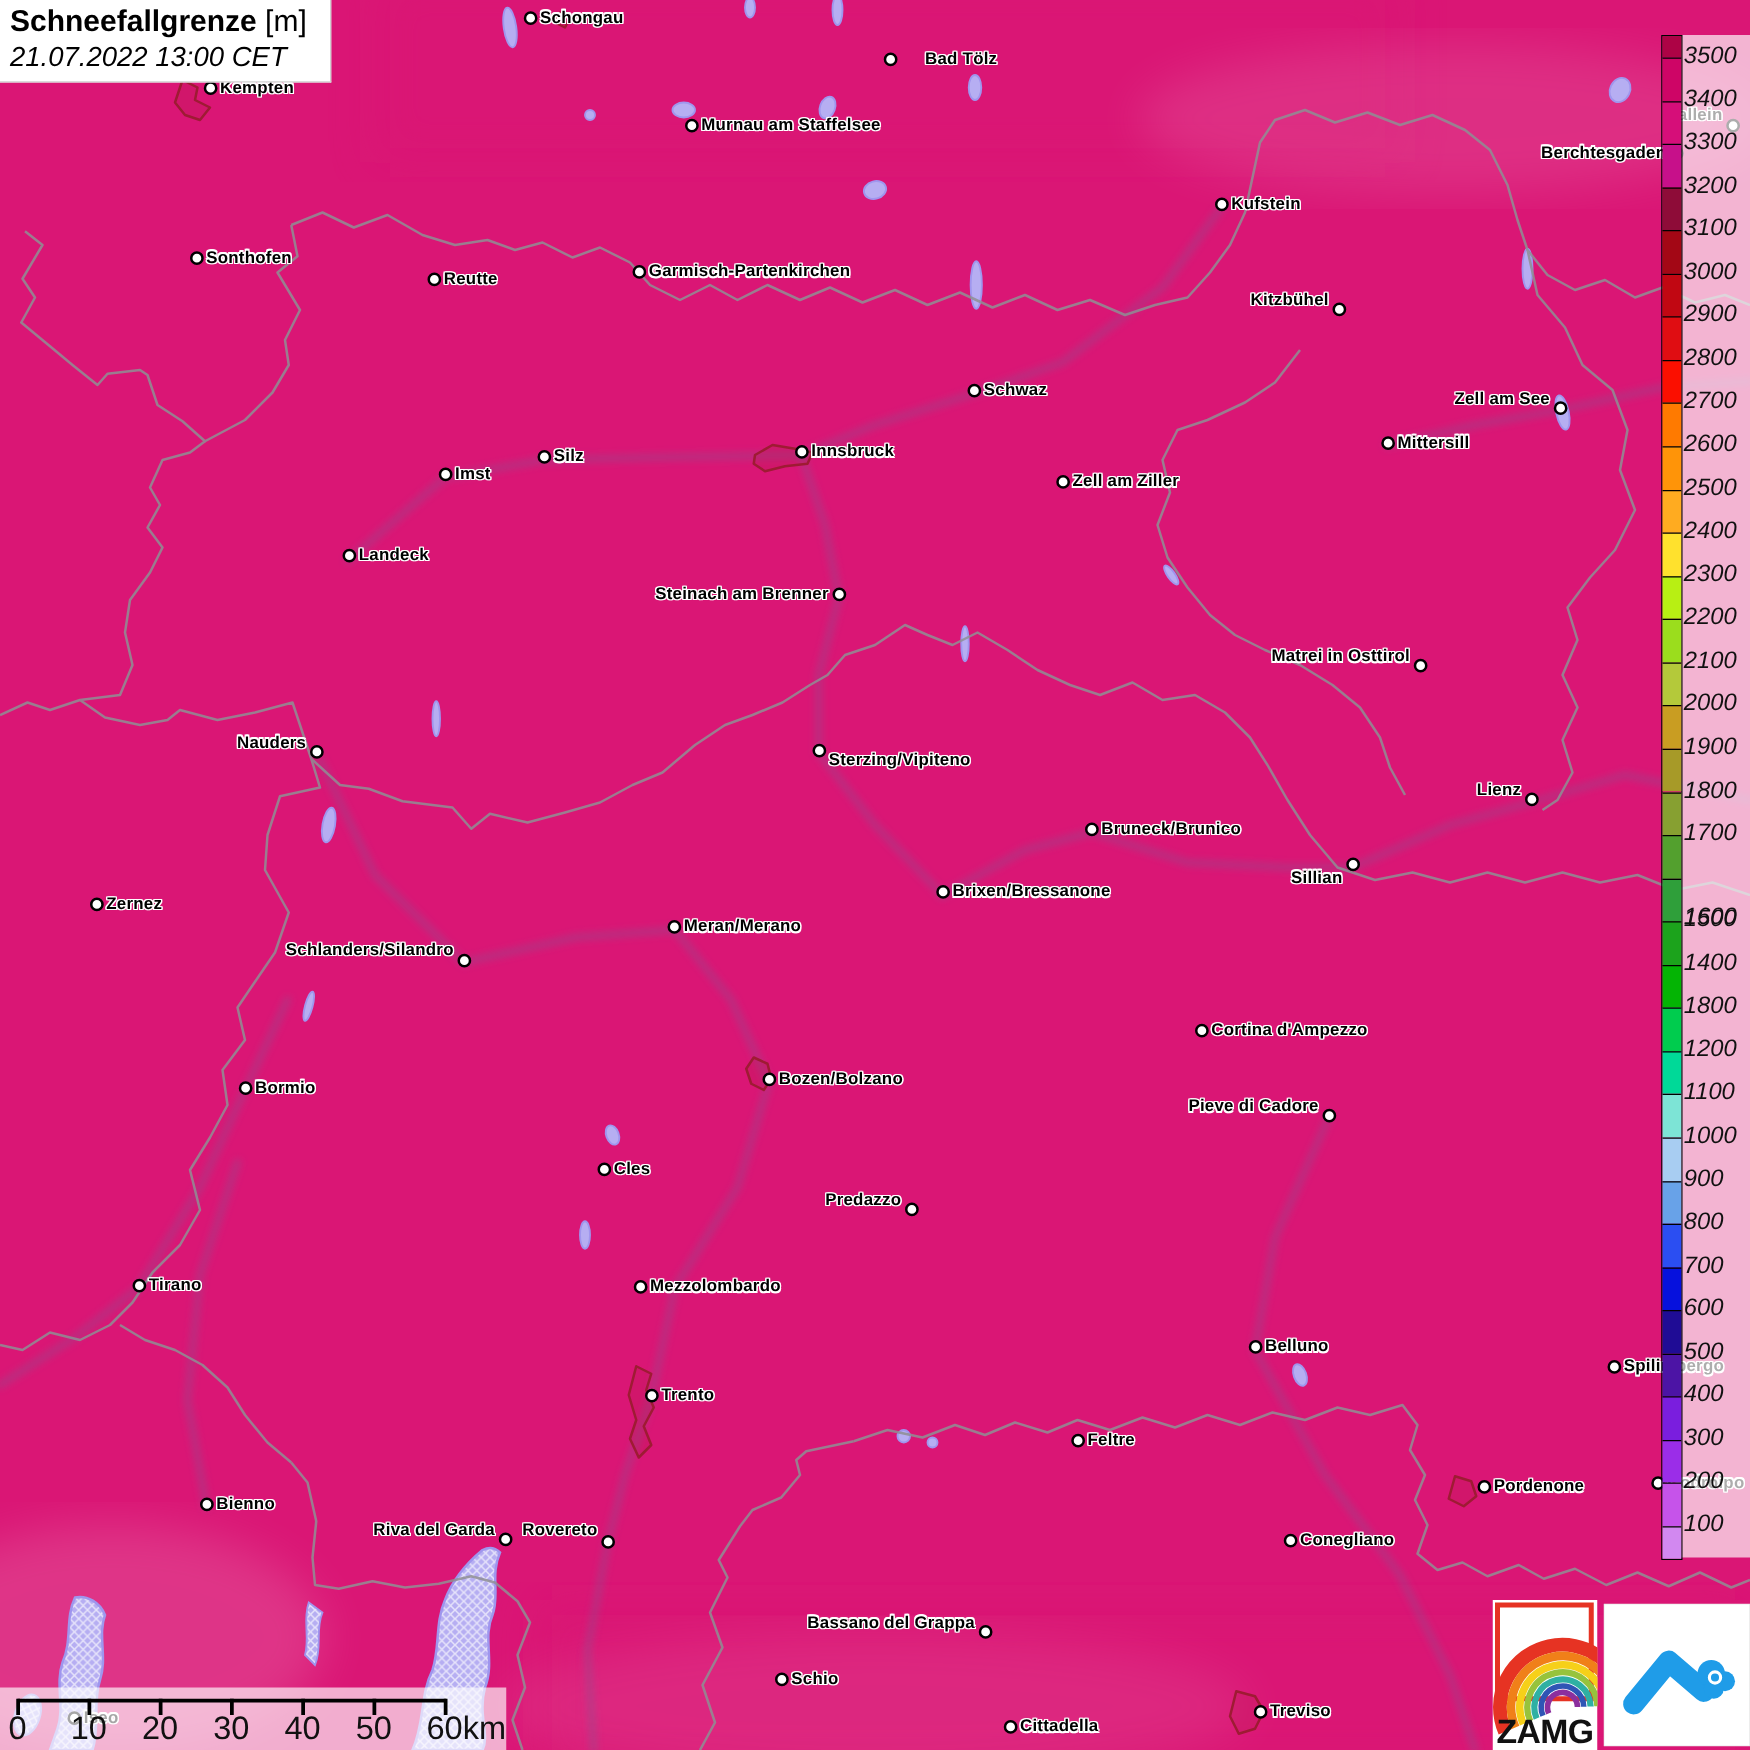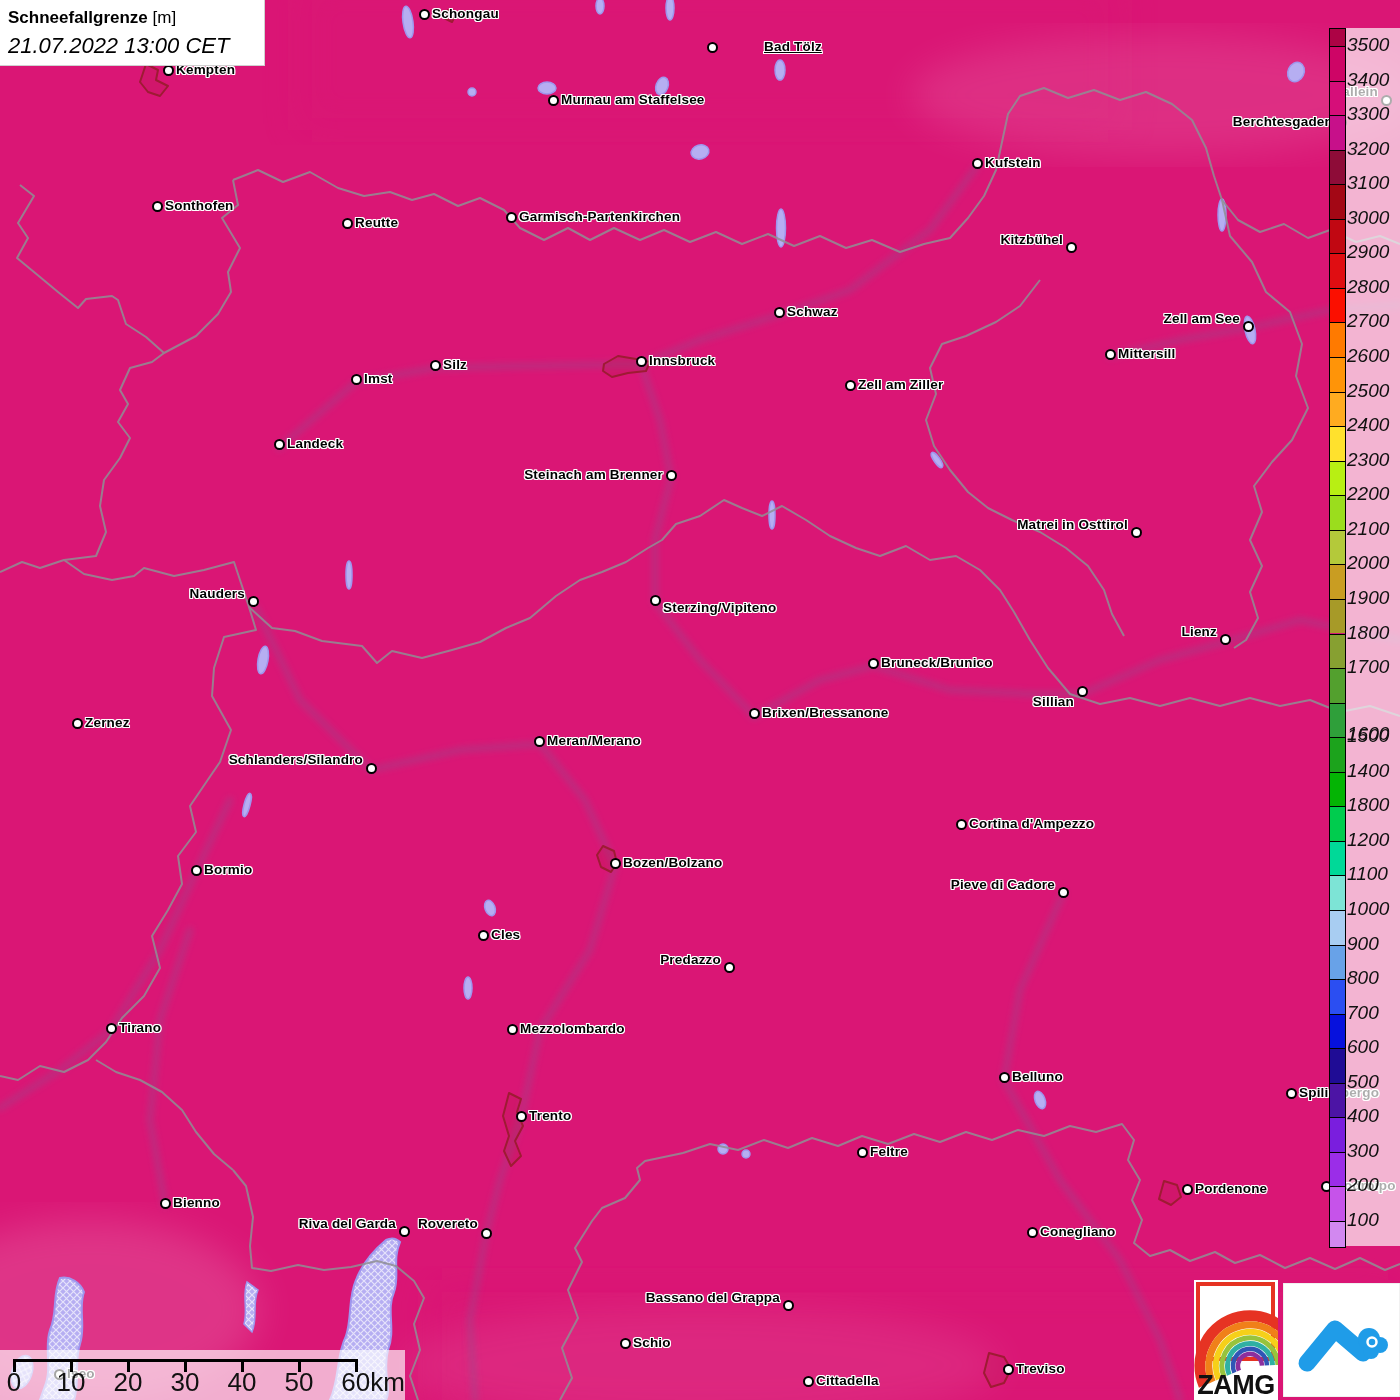--- a/index.html
+++ b/index.html
@@ -17,21 +17,21 @@
   .lg-strip{position:absolute;background:rgba(255,255,255,0.68);}
   .lg-bar{position:absolute;border:1px solid #000;box-sizing:content-box;}
   .lg-cell{position:absolute;left:0;width:100%;}
   .lg-label{position:absolute;height:20px;line-height:20px;font-size:19px;color:#111;white-space:nowrap;}
   #scalebar{position:absolute;left:0;top:1350px;width:405px;height:50px;background:rgba(255,255,255,0.65);z-index:3;}
   .sb-line{position:absolute;top:9px;left:14px;width:343px;height:2.5px;background:#000;}
   .sb-tick{position:absolute;top:9px;width:2.5px;height:13px;background:#000;}
   .sb-num{position:absolute;top:17px;font-size:26px;color:#111;white-space:nowrap;transform:translateX(-50%);}
   #titlebox{position:absolute;left:0;top:0;z-index:4;background:#fff;padding:4px 10px 6px 8px;
             border-right:1px solid #d0d0d0;border-bottom:1px solid #d0d0d0;min-width:246px;}
-  #titlebox .t1{font-size:17px;line-height:28px;color:#000;font-weight:bold;white-space:nowrap;}
+  #titlebox .t1{font-size:24px;line-height:28px;color:#000;font-weight:bold;white-space:nowrap;}
   #titlebox .t1 .unit{font-weight:normal;}
   #titlebox .t2{font-size:22px;line-height:27px;color:#000;font-style:italic;white-space:nowrap;}
   #modelbox{position:absolute;right:0;top:0;z-index:4;background:#fff;height:36px;line-height:36px;
             padding:0 6px 0 8px;font-size:24px;font-style:italic;color:#000;white-space:nowrap;}
   #logo-zamg{position:absolute;left:1194px;top:1280px;z-index:4;}
   #logo-blue{position:absolute;left:1283px;top:1283px;z-index:4;}
 </style>
 </head>
 <body>
 
@@ -134,21 +134,21 @@
       <path d="M509,1093 L521,1099 517,1112 523,1126 515,1141 521,1156 511,1166 504,1151 509,1136 503,1116 Z"></path>
       <path d="M989,1353 L1004,1357 1011,1369 1004,1383 991,1387 984,1373 Z"></path>
       <path d="M1164,1181 L1177,1185 1181,1197 1171,1205 1159,1199 Z"></path>
     </g>
   </svg>
 
   <div id="cities">
       <div class="city-dot" style="left: 418.5px; top: 8.5px;"></div>
       <div class="city-label" style="top: 5px; left: 432px;">Schongau</div>
       <div class="city-dot" style="left: 706.5px; top: 41.5px;"></div>
-      <div class="city-label" style="top: 38px; left: 764px; text-decoration: underline;">Bad Tölz</div>
+      <div class="city-label" style="top: 38px; left: 740px;">Bad Tölz</div>
       <div class="city-dot" style="left: 162.5px; top: 64.5px;"></div>
       <div class="city-label" style="top: 61px; left: 176px; text-align: right;">Kempten</div>
       <div class="city-dot" style="left: 547.5px; top: 94.5px;"></div>
       <div class="city-label" style="top: 91px; left: 561px;">Murnau am Staffelsee</div>
       <div class="city-dot" style="left: 1380.5px; top: 94.5px;"></div>
       <div class="city-label" style="top: 83px; right: 22px;">Hallein</div>
       <div class="city-dot" style="left: 1335.5px; top: 116.5px;"></div>
       <div class="city-label" style="top: 113px; right: 67px;">Berchtesgaden</div>
       <div class="city-dot" style="left: 971.5px; top: 157.5px;"></div>
       <div class="city-label" style="top: 154px; left: 985px;">Kufstein</div>

